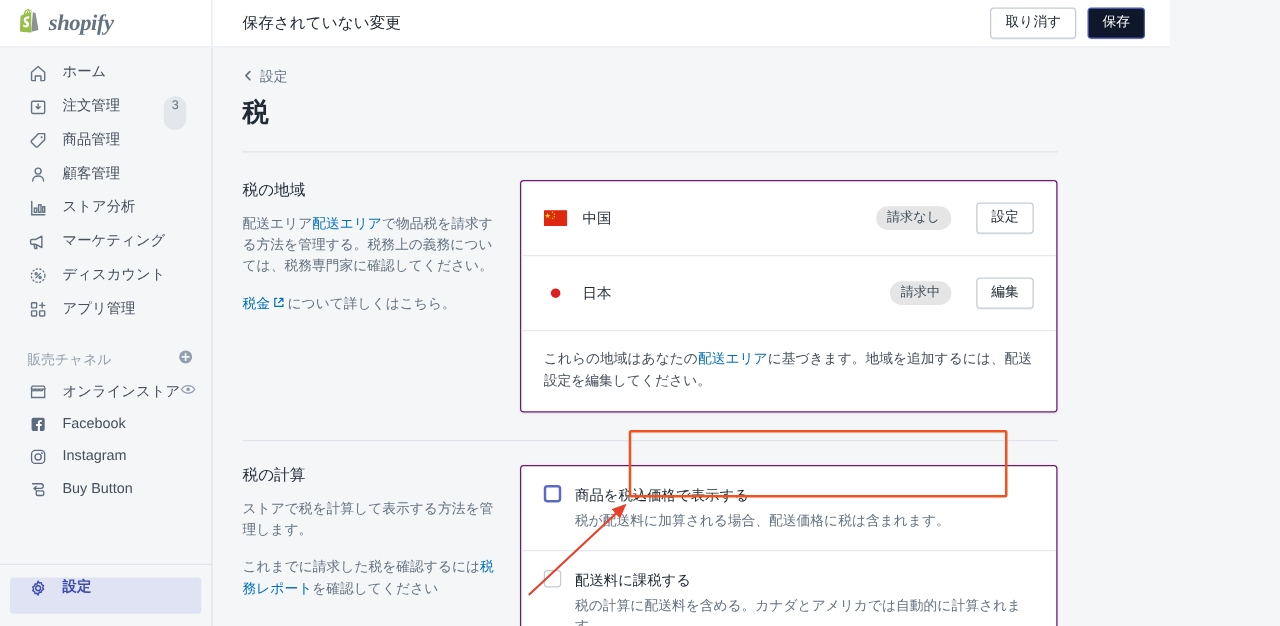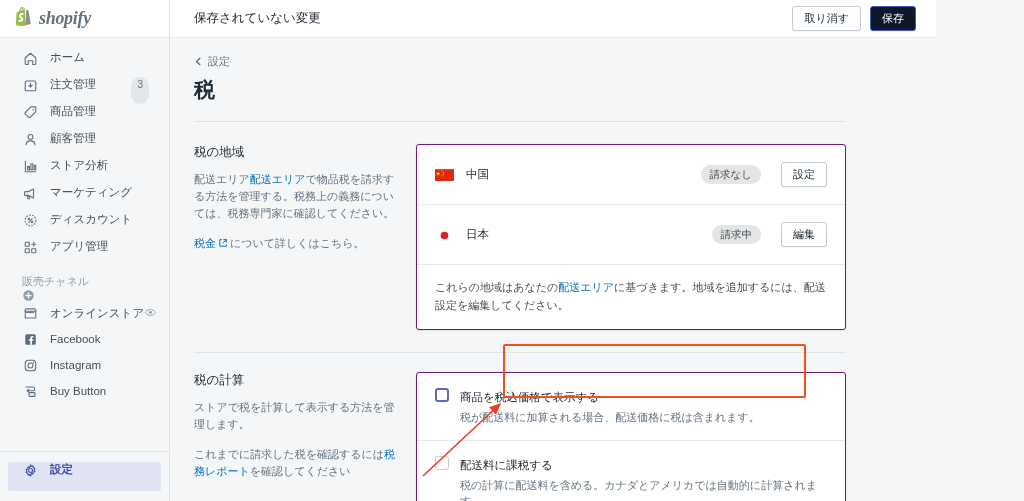--- a/index.html
+++ b/index.html
@@ -44,24 +44,24 @@
   .nav-item .ico { width: 17px; height: 17px; flex: 0 0 17px; margin-right: 11px; display:flex; align-items:center; justify-content:center; }
   .nav-item .lbl { flex: 1 1 auto; white-space: nowrap; }
   .nav-item .count {
     font-size: 10px; color: #637381;
     background: #e3e6ea; border-radius: 9px;
     padding: 1px 6px; line-height: 13px;
   }
   .nav-item.active { background: #dfe3f3; color: #3f4eae; font-weight: bold; }
 
   .section-title {
-    display: flex; 
+    display: flex; align-items: center;
     padding: 0 14px 0 22px; height: 26px;
     margin-top: 8px;
-    font-size: 11px; color: #919eab; flex-direction: column;
+    font-size: 11px; color: #919eab;
   }
   .section-title .lbl { flex: 1 1 auto; }
   .chan-item {
     display: flex; align-items: center;
     height: 26px; padding: 0 12px 0 14px;
     margin: 0 8px; border-radius: 3px;
     font-size: 11.5px; color: #454f5b; cursor: pointer;
   }
   .chan-item .ico { width: 17px; height: 17px; flex: 0 0 17px; margin-right: 11px; display:flex; align-items:center; justify-content:center; }
   .chan-item .lbl { flex: 1 1 auto; white-space: nowrap; }

